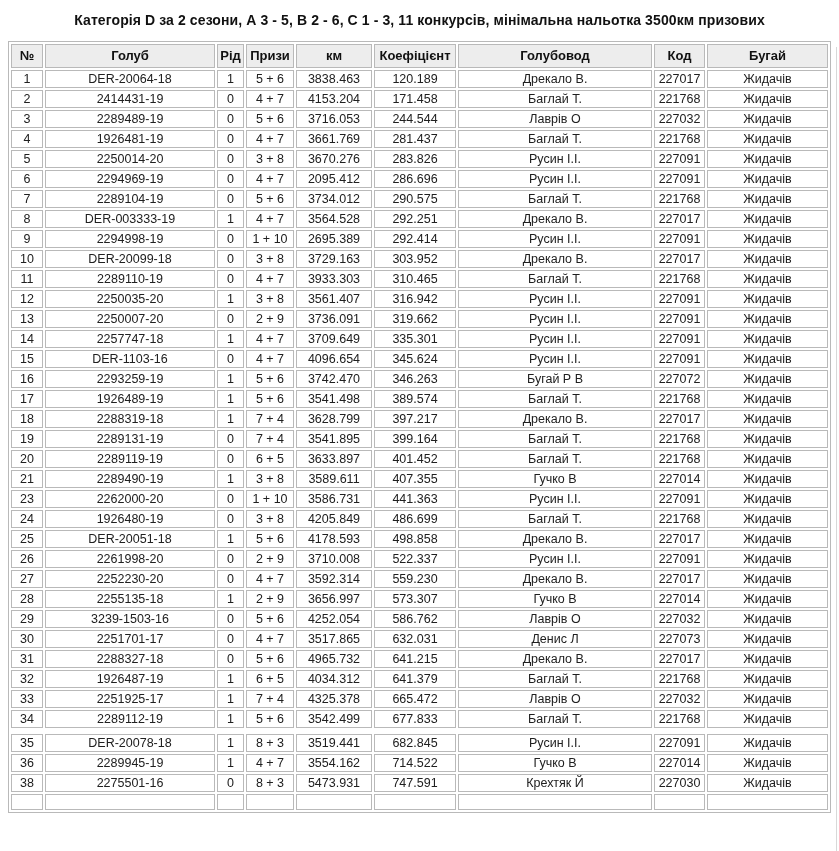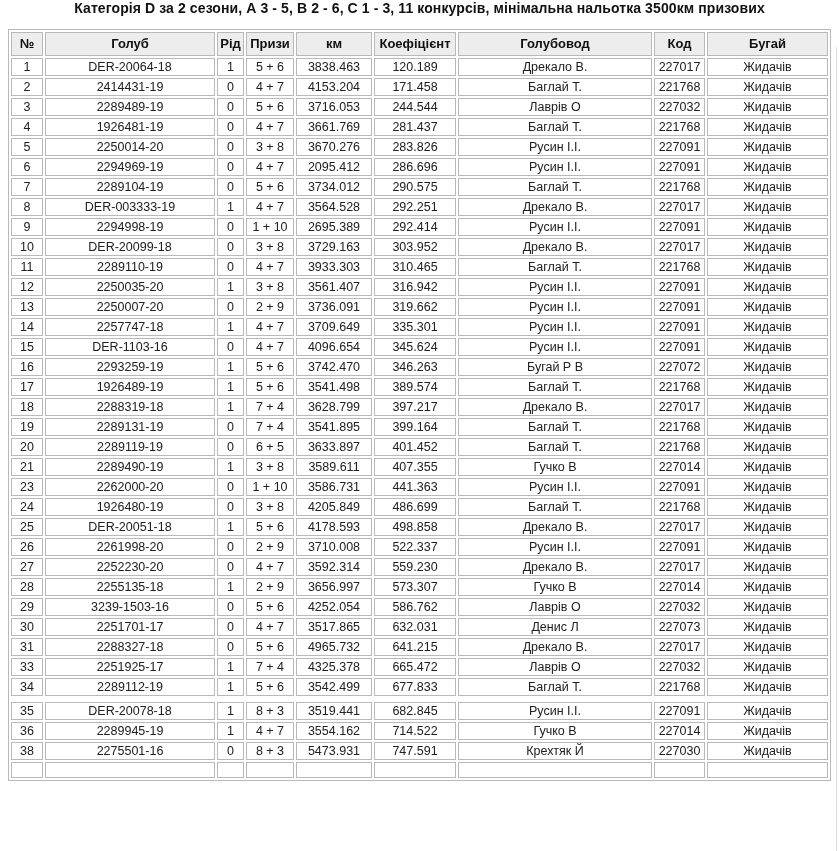--- a/index.html
+++ b/index.html
@@ -14,21 +14,21 @@
   body{
     width:839px;height:851px;overflow:hidden;position:relative;
     background:#ffffff;
     font-family:"Liberation Sans", sans-serif;
   }
   .page-title{
     text-align:center;
     font-size:14px;
     font-weight:bold;
     color:var(--title-color);
-    padding-top:0;
+    padding-top:12px;
     margin-bottom:13px;
     letter-spacing:0.1px;
   }
   table.results{
     margin-left:8px;
     border-collapse:separate;
     border-spacing:2px;
     border:1px solid var(--border);
     table-layout:fixed;
     width:823px;
@@ -433,20 +433,31 @@
     <td>2288327-18</td>
     <td>0</td>
     <td>5 + 6</td>
     <td>4965.732</td>
     <td>641.215</td>
     <td>Дрекало В.</td>
     <td>227017</td>
     <td>Жидачів</td>
   </tr>
         <tr>
+    <td>32</td>
+    <td>1926487-19</td>
+    <td>1</td>
+    <td>6 + 5</td>
+    <td>4034.312</td>
+    <td>641.379</td>
+    <td>Баглай Т.</td>
+    <td>221768</td>
+    <td>Жидачів</td>
+  </tr>
+        <tr>
     <td>33</td>
     <td>2251925-17</td>
     <td>1</td>
     <td>7 + 4</td>
     <td>4325.378</td>
     <td>665.472</td>
     <td>Лаврів О</td>
     <td>227032</td>
     <td>Жидачів</td>
   </tr>

